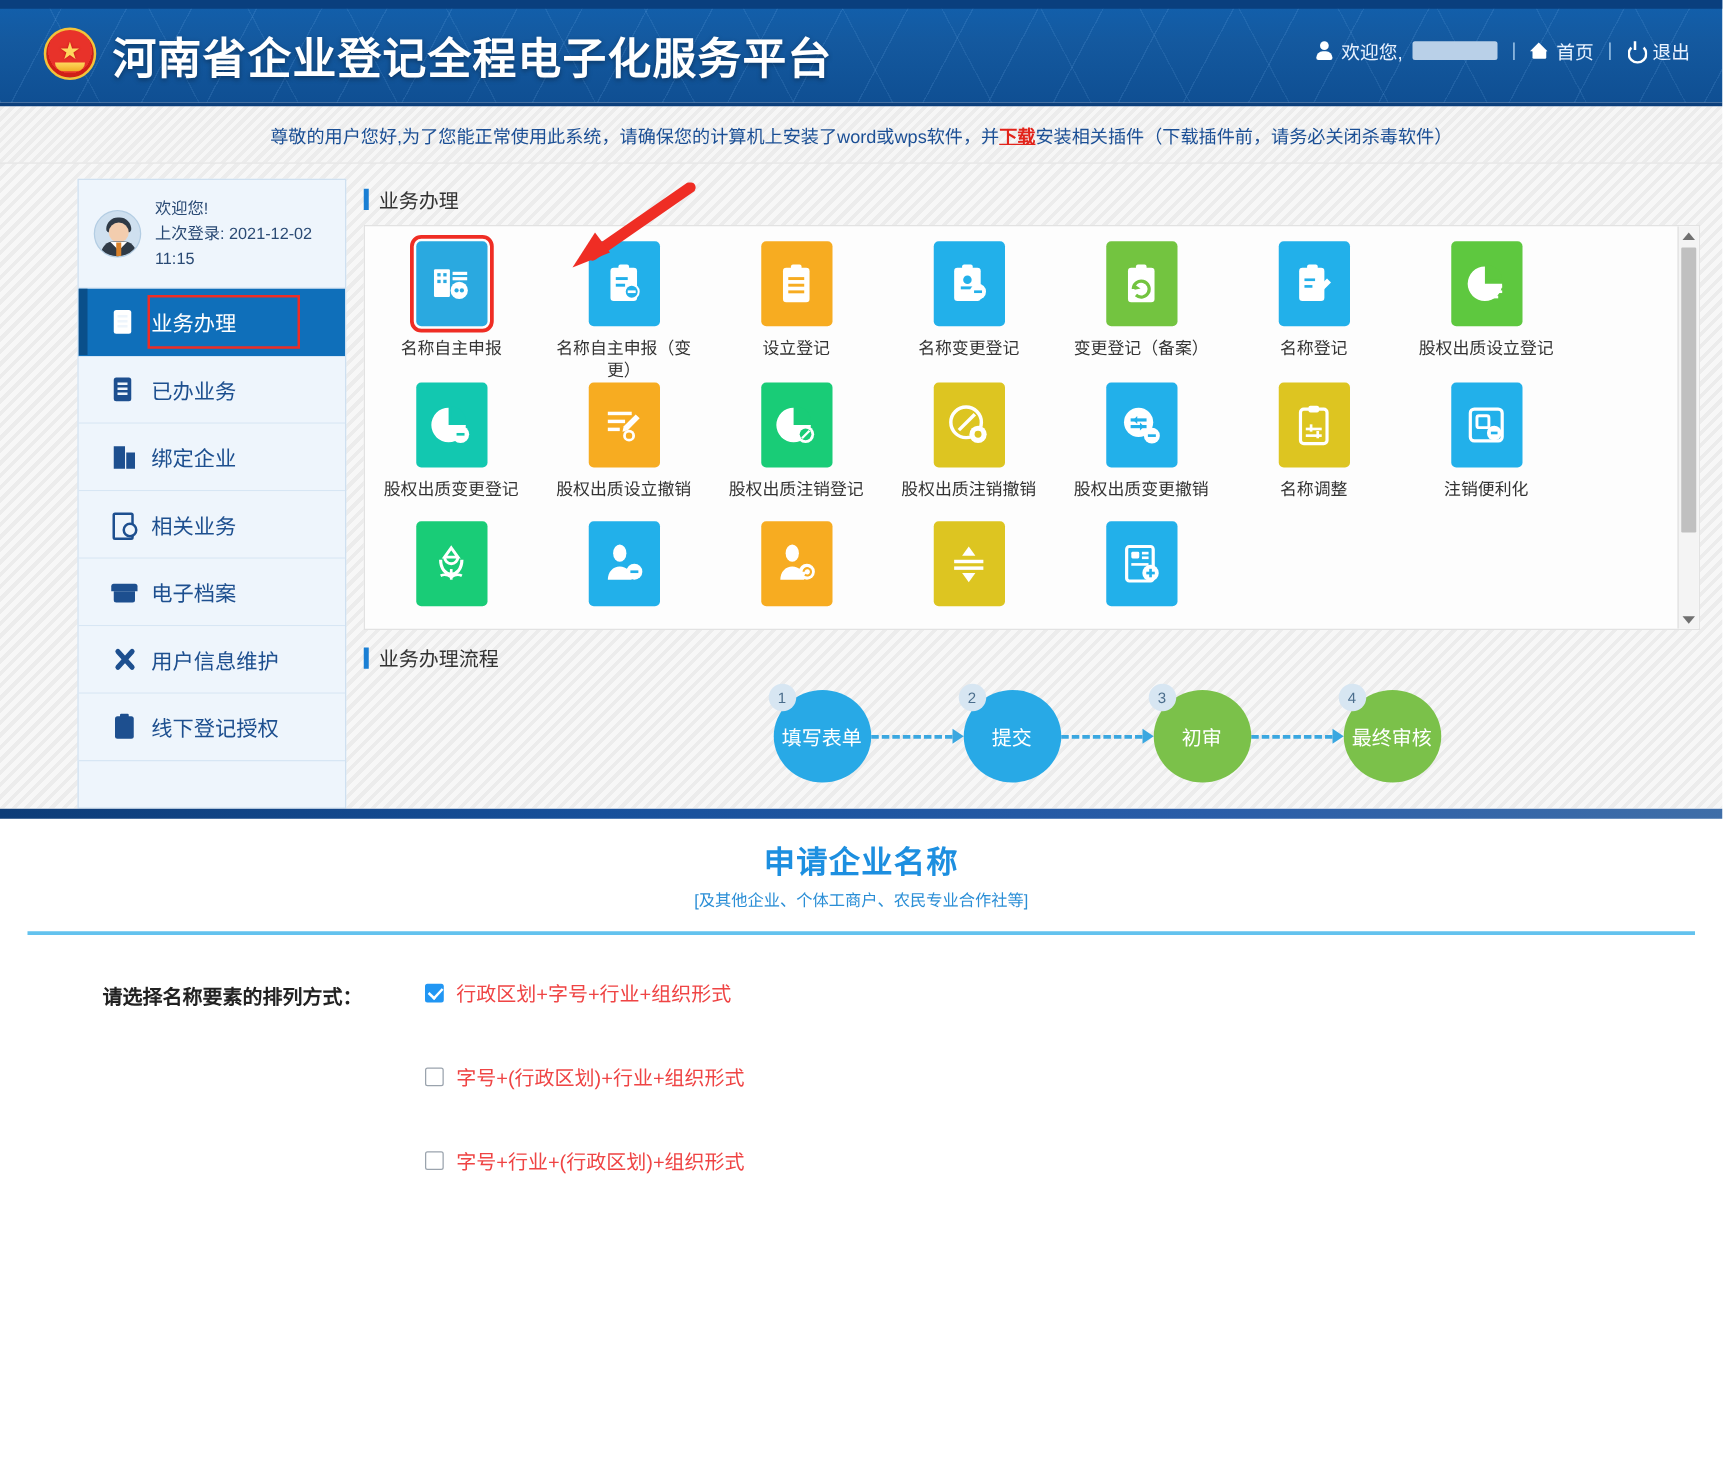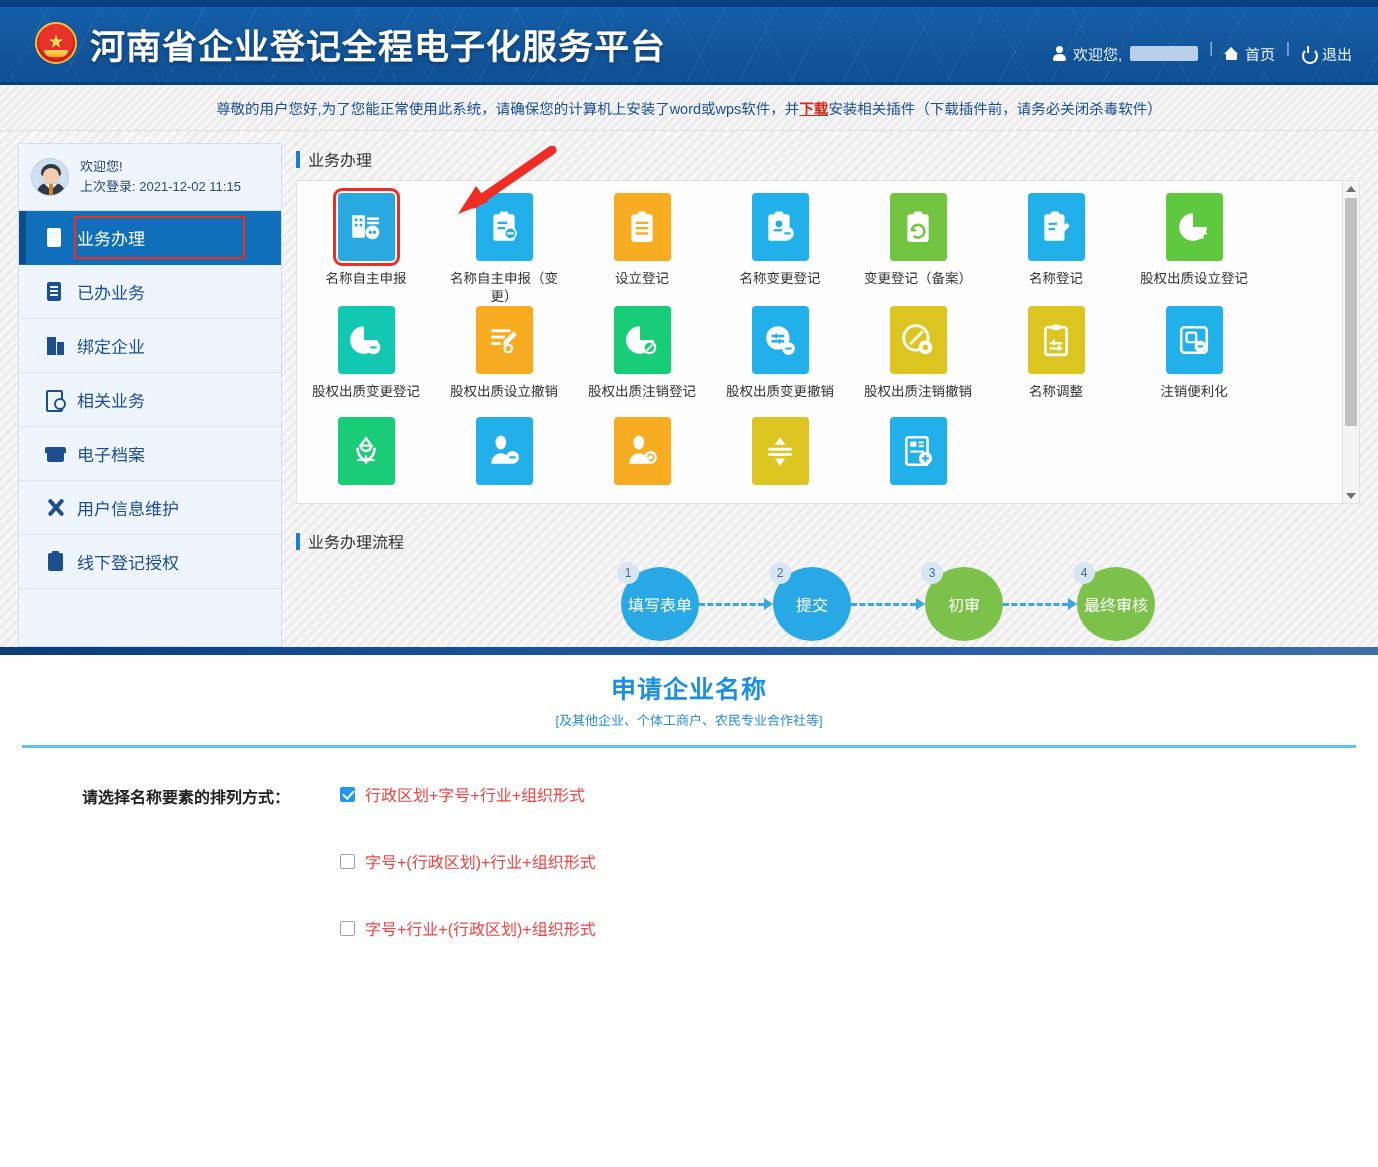--- a/index.html
+++ b/index.html
@@ -43,21 +43,21 @@
   .site-title{
     position:absolute; left:90px; top:18px; color:#fff; font-size:35px; font-weight:bold;
     letter-spacing:1px; text-shadow:0 2px 4px rgba(0,0,0,.35);
     font-family:"DejaVu Sans","Liberation Sans",sans-serif;
   }
   .banner-right{
     position:absolute; right:26px; top:30px; display:flex; align-items:center; gap:11px;
     color:#e8f2ff; font-size:15px;
   }
   .banner-right .sep{ color:#9cc4e8; }
-  .banner-right .bitem{ display:flex; align-items:center; gap:6px; cursor:pointer;margin-top:13px; }
+  .banner-right .bitem{ display:flex; align-items:center; gap:6px; cursor:pointer; }
   .redact{ display:inline-block; width:68px; height:15px; background:#b9d0e8; border-radius:2px; vertical-align:-2px; margin-left:2px;}
   .ico-user,.ico-home,.ico-power{ display:inline-block; width:15px; height:15px; position:relative; }
   .ico-user:before{ content:""; position:absolute; left:4px; top:0; width:7px; height:7px; border-radius:50%; background:#fff;}
   .ico-user:after{ content:""; position:absolute; left:1px; top:8px; width:13px; height:7px; border-radius:6px 6px 2px 2px; background:#fff;}
   .ico-home:before{ content:""; position:absolute; left:0; top:1px; border-left:7.5px solid transparent; border-right:7.5px solid transparent; border-bottom:7px solid #fff;}
   .ico-home:after{ content:""; position:absolute; left:2px; top:7px; width:11px; height:7px; background:#fff; border-radius:1px;}
   .ico-power:before{ content:""; position:absolute; left:1px; top:2px; width:12px; height:12px; border:2px solid #fff; border-radius:50%; border-top-color:transparent;}
   .ico-power:after{ content:""; position:absolute; left:6px; top:0px; width:2px; height:7px; background:#fff;}
 
   .notice-bar{
@@ -69,21 +69,21 @@
   .notice-text{ font-size:14.5px; color:#1b4f95; }
   .notice-text .dl{ color:#e2231a; text-decoration:underline; font-weight:bold;}
 
   .portal-body{
     position:relative; height:516px;
     background:repeating-linear-gradient(135deg,#ececec 0 3px,#f7f7f7 3px 7px);
     padding:12px 18px 0 18px; display:flex; gap:14px;
   }
 
   
-  .sidebar{ width:264px; background:#eef5fc; border:1px solid #cfe0f0; flex:none; }
+  .sidebar{ width:215px; background:#eef5fc; border:1px solid #cfe0f0; flex:none;margin-left:44px; }
   .user-card{ display:flex; align-items:center; gap:11px; padding:13px 12px; border-bottom:1px solid #cfe0f0;}
   .avatar{
     width:38px;height:38px;border-radius:50%;flex:none;position:relative;overflow:hidden;
     background:radial-gradient(circle at 50% 40%, #cfe0ef 0 70%, #b9d2e6 100%);
     border:1px solid #b3cde3;
   }
   .avatar .hair{position:absolute;left:9px;top:5px;width:20px;height:12px;border-radius:10px 10px 3px 3px;background:#2f3a46;}
   .avatar .face{position:absolute;left:11px;top:9px;width:16px;height:16px;border-radius:50%;background:#f3cdae;}
   .avatar .body{position:absolute;left:5px;top:24px;width:28px;height:16px;border-radius:10px 10px 0 0;background:#2f3a46;}
   .avatar .tie{position:absolute;left:17px;top:25px;width:4px;height:12px;background:#d9812a;}
@@ -398,43 +398,43 @@
                     <path d="M14 3a13 13 0 1 0 13 13H14z"></path>
                     <path d="M16 2v11h11A11.5 11.5 0 0 0 16 2z" fill="#19cc77"></path>
                     <circle cx="23" cy="23" r="6.5"></circle>
                     <circle cx="23" cy="23" r="4.4" fill="#19cc77"></circle>
                     <rect x="19" y="22.3" width="8" height="1.8" fill="#fff" transform="rotate(-45 23 23)"></rect>
                   </svg>
                 </div>
                 <div class="label">股权出质注销登记</div>
               </div>
               <div class="tile">
+                <div class="box" style="background:#ddc521">
+                  <svg class="g-svg" viewBox="0 0 32 32" fill="#fff">
+                    <circle cx="14" cy="14" r="11.5" fill="none" stroke="#fff" stroke-width="2.6"></circle>
+                    <rect x="6" y="13" width="17" height="2.6" transform="rotate(-45 14 14)"></rect>
+                    <circle cx="23" cy="23" r="6.5"></circle>
+                    <circle cx="23" cy="23" r="2.6" fill="#ddc521"></circle>
+                  </svg>
+                </div>
+                <div class="label">股权出质注销撤销</div>
+              </div>
+              <div class="tile">
                 <div class="box" style="background:#22b0ea">
                   <svg class="g-svg" viewBox="0 0 32 32" fill="#fff">
                     <circle cx="14" cy="14" r="11"></circle>
                     <rect x="8" y="11" width="12" height="2.4" fill="#22b0ea"></rect>
                     <path d="M10 12.2l3-3v6z" fill="#22b0ea"></path>
                     <rect x="8" y="16" width="12" height="2.4" fill="#22b0ea"></rect>
                     <path d="M18 17.2l-3 3v-6z" fill="#22b0ea"></path>
                     <circle cx="24" cy="24" r="6"></circle>
                     <rect x="21" y="23" width="6" height="2" fill="#22b0ea"></rect>
                   </svg>
                 </div>
                 <div class="label">股权出质变更撤销</div>
-              </div>
-              <div class="tile">
-                <div class="box" style="background:#ddc521">
-                  <svg class="g-svg" viewBox="0 0 32 32" fill="#fff">
-                    <circle cx="14" cy="14" r="11.5" fill="none" stroke="#fff" stroke-width="2.6"></circle>
-                    <rect x="6" y="13" width="17" height="2.6" transform="rotate(-45 14 14)"></rect>
-                    <circle cx="23" cy="23" r="6.5"></circle>
-                    <circle cx="23" cy="23" r="2.6" fill="#ddc521"></circle>
-                  </svg>
-                </div>
-                <div class="label">股权出质注销撤销</div>
               </div>
               <div class="tile">
                 <div class="box" style="background:#ddc521">
                   <svg class="g-svg" viewBox="0 0 32 32" fill="#fff">
                     <rect x="6" y="4" width="20" height="26" rx="2.5" fill="none" stroke="#fff" stroke-width="2.4"></rect>
                     <rect x="12" y="1.5" width="8" height="5" rx="1.5"></rect>
                     <rect x="10" y="18" width="12" height="2"></rect>
                     <rect x="10" y="23" width="12" height="2"></rect>
                     <rect x="13" y="15.5" width="2" height="5.5"></rect>
                     <rect x="18" y="20.5" width="2" height="5.5"></rect>
@@ -521,21 +521,21 @@
           <div class="sb-arrow sb-up">
               <div class="tri"></div>
             </div>
           <div class="sb-thumb"></div>
           <div class="sb-arrow sb-down" style="position:absolute;bottom:0;left:0;right:0;">
               <div class="tri"></div>
             </div>
         </div>
       </div>
 
-      <div class="sec-title" style="margin-top:25px;">
+      <div class="sec-title" style="margin-top:10px;">
         <span class="bar"></span>
         <span>业务办理流程</span>
       </div>
 
       <div class="flow" id="flow-host">
           <div class="flow-node blue">
             <span class="flow-num">1</span>
             <span>填写表单</span>
           </div>
           <div class="flow-arrow">

